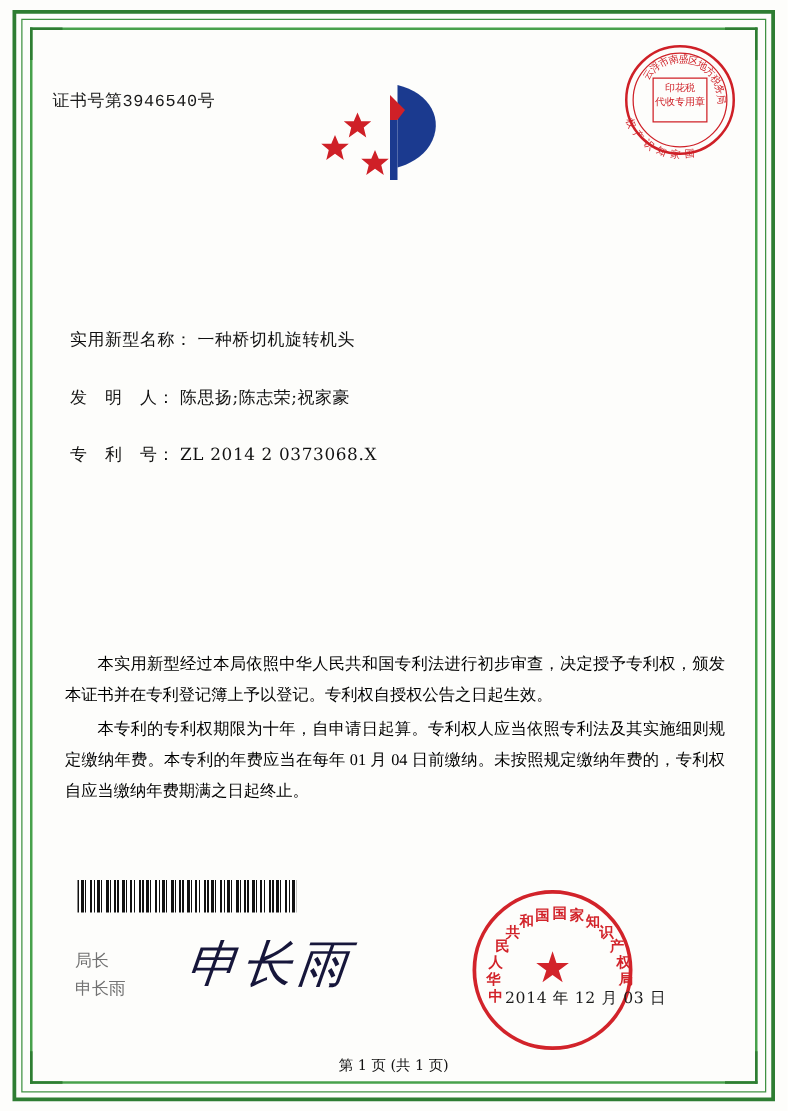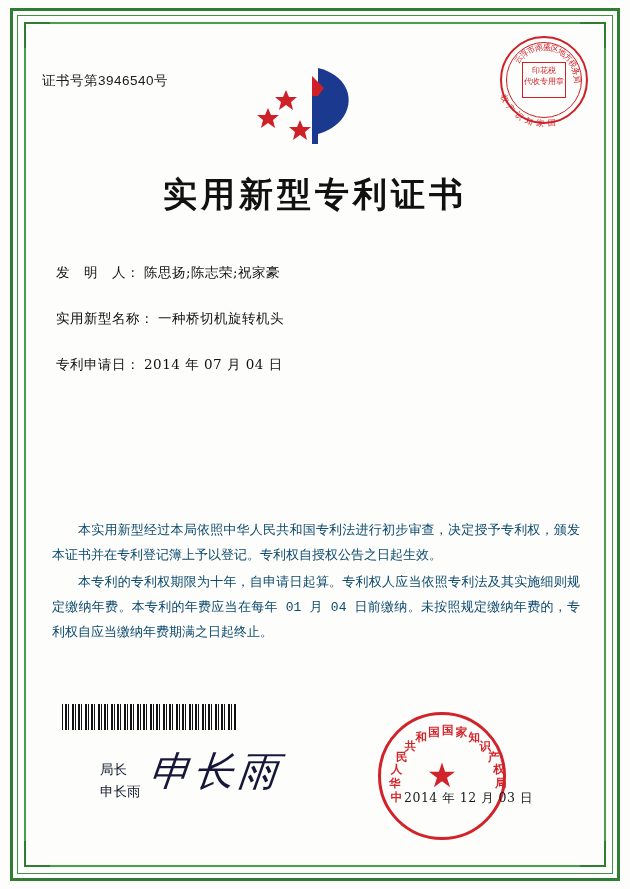--- a/index.html
+++ b/index.html
@@ -53,21 +53,21 @@
   .corner.bl { left: 24px;  top: 841px; border-right: none; border-top: none; }
   .corner.br { left: 580px; top: 841px; border-left: none;  border-top: none; }
 
   
   .cert-no {
     position: absolute;
     left: 42px; top: 72px;
     font-size: 13.5px;
     color: #1a1a1a;
     letter-spacing: 0.5px;
-    font-family: Liberation Sans, sans-serif;
+    font-family: Liberation Mono, monospace;
   }
 
   
   .logo {
     position: absolute;
     left: 252px; top: 60px;
     width: 110px; height: 92px;
   }
   
   .seal-top {
@@ -141,22 +141,22 @@
   .field-label { letter-spacing: 0.5px; }
   .field-value { margin-left: 4px; letter-spacing: 0.5px; }
 
   
   .paras {
     position: absolute;
     left: 52px; top: 518px;
     width: 528px;
     font-size: 13px;
     line-height: 25px;
-    color: #0c4a6e;
-    font-family: Liberation Mono, monospace;
+    color: #000000;
+    font-family: Liberation Serif, serif;
     text-align: justify;
   }
   .para { text-indent: 26px; margin: 0 0 2px 0; }
 
   
   .barcode {
     position: absolute;
     left: 62px; top: 704px;
     width: 175px; height: 26px;
     background: repeating-linear-gradient(
@@ -167,23 +167,22 @@
       #111 10px, #111 12px, #fff 12px, #fff 13px
     );
   }
 
   
   .sig-label {
     position: absolute;
     left: 60px; top: 758px;
     font-size: 13.5px;
     line-height: 22px;
-    color: #0f172a;
-    font-family: "DejaVu Serif", "Liberation Serif", serif;
-    margin-left: 40px;
+    color: #737373;
+    font-family: "DejaVu Serif", "Liberation Serif", serif;
   }
   .sig-hand {
     position: absolute;
     left: 150px; top: 744px;
     font-size: 40px;
     color: #16163a;
     font-family: "DejaVu Serif", "Liberation Serif", serif;
     font-style: italic;
     letter-spacing: 4px;
     transform: skewX(-6deg);
@@ -283,31 +282,30 @@
       <span style="transform: rotate(175deg) translate(0,-38px) rotate(180deg);">国</span>
       <span style="transform: rotate(190deg) translate(0,-38px) rotate(180deg);">家</span>
       <span style="transform: rotate(205deg) translate(0,-38px) rotate(180deg);">知</span>
       <span style="transform: rotate(220deg) translate(0,-38px) rotate(180deg);">识</span>
       <span style="transform: rotate(235deg) translate(0,-38px) rotate(180deg);">产</span>
       <span style="transform: rotate(250deg) translate(0,-38px) rotate(180deg);">权</span>
     </div>
     <div class="inner-box">印花税<br>代收专用章</div>
   </div>
 
-  <div class="title">实用新型专利证书</div>
 
   <div class="fields">
     <div class="field-row">
+      <span class="field-label">实用新型名称：</span><span class="field-value">一种桥切机旋转机头</span>
+    </div>
+    <div class="field-row">
       <span class="field-label">发　明　人：</span><span class="field-value">陈思扬;陈志荣;祝家豪</span>
     </div>
     <div class="field-row">
-      <span class="field-label">实用新型名称：</span><span class="field-value">一种桥切机旋转机头</span>
-    </div>
-    <div class="field-row">
-      <span class="field-label">专利申请日：</span><span class="field-value">2014 年 07 月 04 日</span>
+      <span class="field-label">专　利　号：</span><span class="field-value">ZL 2014 2 0373068.X</span>
     </div>
   </div>
 
   <div class="paras">
     <p class="para">本实用新型经过本局依照中华人民共和国专利法进行初步审查，决定授予专利权，颁发本证书并在专利登记簿上予以登记。专利权自授权公告之日起生效。</p>
     <p class="para">本专利的专利权期限为十年，自申请日起算。专利权人应当依照专利法及其实施细则规定缴纳年费。本专利的年费应当在每年 01 月 04 日前缴纳。未按照规定缴纳年费的，专利权自应当缴纳年费期满之日起终止。</p>
   </div>
 
   <div class="barcode"></div>
 
@@ -332,13 +330,14 @@
       <span style="transform: rotate(30deg) translate(0,-53px) rotate(-30deg);">知</span>
       <span style="transform: rotate(45deg) translate(0,-53px) rotate(-45deg);">识</span>
       <span style="transform: rotate(60deg) translate(0,-53px) rotate(-60deg);">产</span>
       <span style="transform: rotate(75deg) translate(0,-53px) rotate(-75deg);">权</span>
       <span style="transform: rotate(90deg) translate(0,-53px) rotate(-90deg);">局</span>
     </div>
     <div class="star">★</div>
   </div>
   <div class="seal-date">2014 年 12 月 03 日</div>
 
+  <div class="footer">第 1 页 (共 1 页)</div>
 </div>
 
 </body></html>

